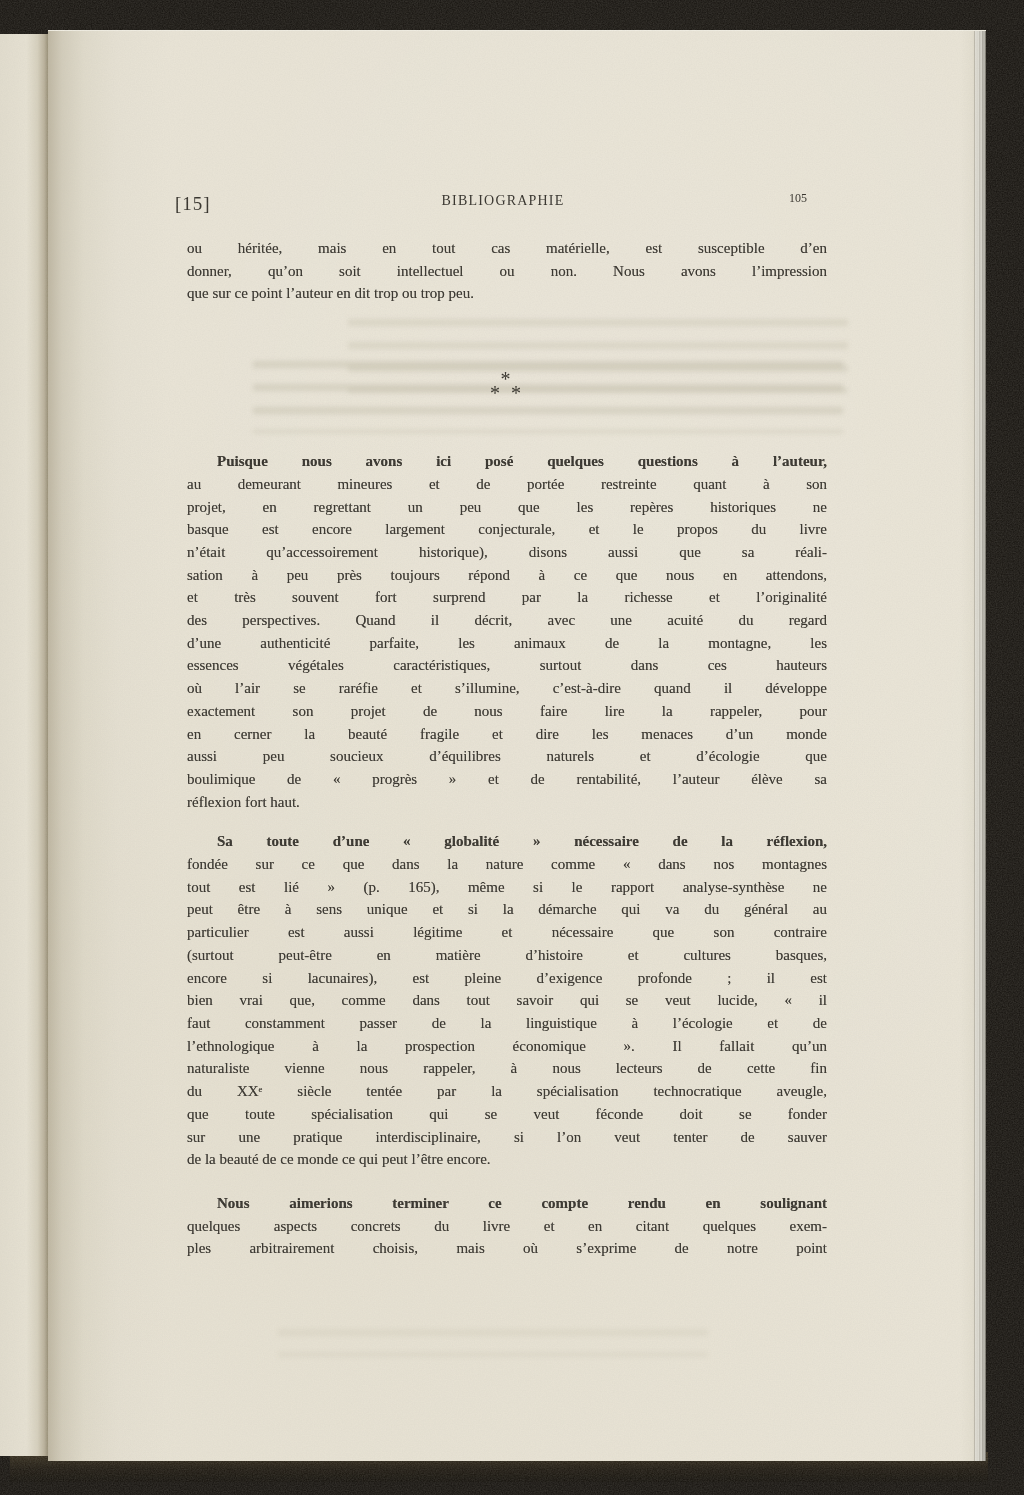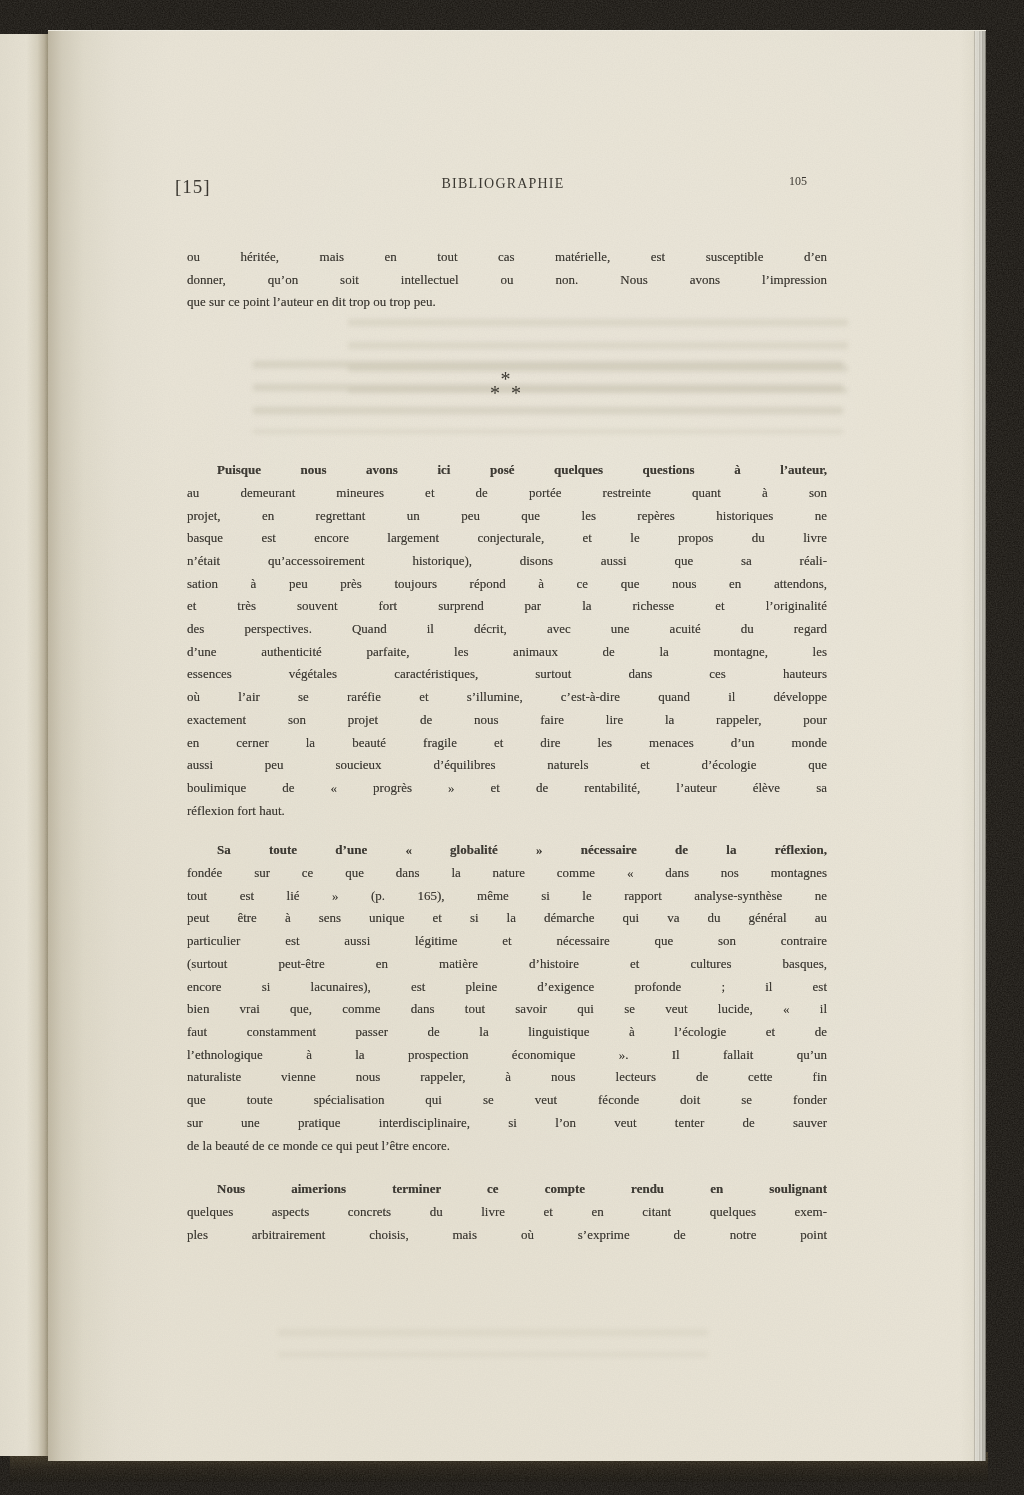--- a/index.html
+++ b/index.html
@@ -65,21 +65,21 @@
       transparent 7px, transparent 23px);
     filter: blur(2.6px);
     pointer-events: none;
   }
   .ghost-a { left: 300px; top: 288px; width: 500px; height: 74px; opacity: .55; }
   .ghost-b { left: 205px; top: 330px; width: 590px; height: 72px; opacity: .7; }
   .ghost-c { left: 230px; top: 1298px; width: 430px; height: 28px; opacity: .35; }
 
   .header-row {
     position: absolute;
-    left: 127px; top: 143px;
+    left: 127px; top: 160px;
     width: 632px; height: 26px;
     color: #2d2a24;
   }
   .header-marker {
     position: absolute; left: 0; top: 2px;
     font-size: 19px; letter-spacing: 1px;
   }
   .header-title {
     position: absolute; left: 328px; top: 2px;
     transform: translateX(-50%);
@@ -96,24 +96,24 @@
     width: 640px;
     text-align: center;
     color: #2d2a24;
     font-size: 20px;
     line-height: 14px;
     letter-spacing: 3px;
   }
 
   .body-text {
     position: absolute;
-    left: 139px; top: 215px;
+    left: 139px; top: 206px;
     width: 640px;
     color: #2f2c26;
-    font-size: 13px;
+    font-size: 15px;
     line-height: 22.7px;
     text-shadow: 0 0 0.5px rgba(47,44,38,0.55);
   }
   .paragraph + .paragraph { margin-top: 17px; }
   .paragraph.after-separator { margin-top: 145px; }
   .paragraph.before-gap { margin-top: 21px; }
   .line { text-align: justify; text-align-last: justify; white-space: normal; }
   .line.indent { padding-left: 30px; font-weight: bold; }
   .line.last { text-align-last: left; }
 
@@ -177,20 +177,21 @@
           <div class="line">fondée sur ce que dans la nature comme « dans nos montagnes</div>
           <div class="line">tout est lié » (p. 165), même si le rapport analyse-synthèse ne</div>
           <div class="line">peut être à sens unique et si la démarche qui va du général au</div>
           <div class="line">particulier est aussi légitime et nécessaire que son contraire</div>
           <div class="line">(surtout peut-être en matière d’histoire et cultures basques,</div>
           <div class="line">encore si lacunaires), est pleine d’exigence profonde ; il est</div>
           <div class="line">bien vrai que, comme dans tout savoir qui se veut lucide, « il</div>
           <div class="line">faut constamment passer de la linguistique à l’écologie et de</div>
           <div class="line">l’ethnologique à la prospection économique ». Il fallait qu’un</div>
           <div class="line">naturaliste vienne nous rappeler, à nous lecteurs de cette fin</div>
+          <div class="line">du XXᵉ siècle tentée par la spécialisation technocratique aveugle,</div>
           <div class="line">que toute spécialisation qui se veut féconde doit se fonder</div>
           <div class="line">sur une pratique interdisciplinaire, si l’on veut tenter de sauver</div>
           <div class="line last">de la beauté de ce monde ce qui peut l’être encore.</div>
         </div>
         <div class="paragraph before-gap">
           <div class="line indent">Nous aimerions terminer ce compte rendu en soulignant</div>
           <div class="line">quelques aspects concrets du livre et en citant quelques exem-</div>
           <div class="line">ples arbitrairement choisis, mais où s’exprime de notre point</div>
         </div>
       </div>

